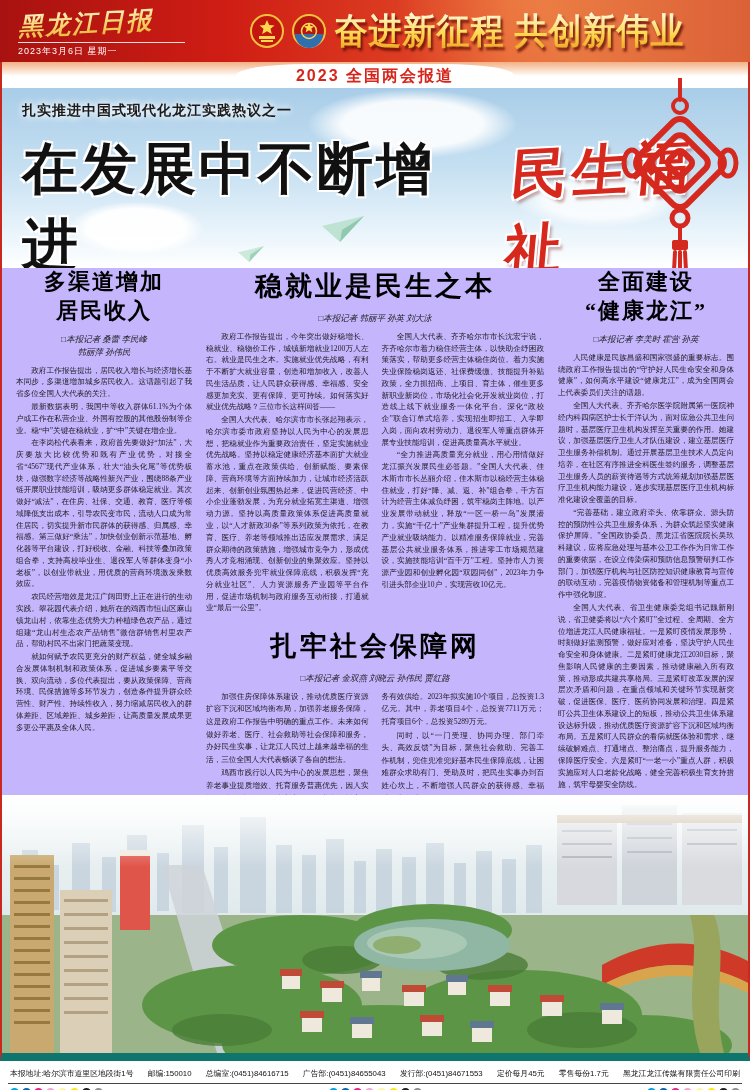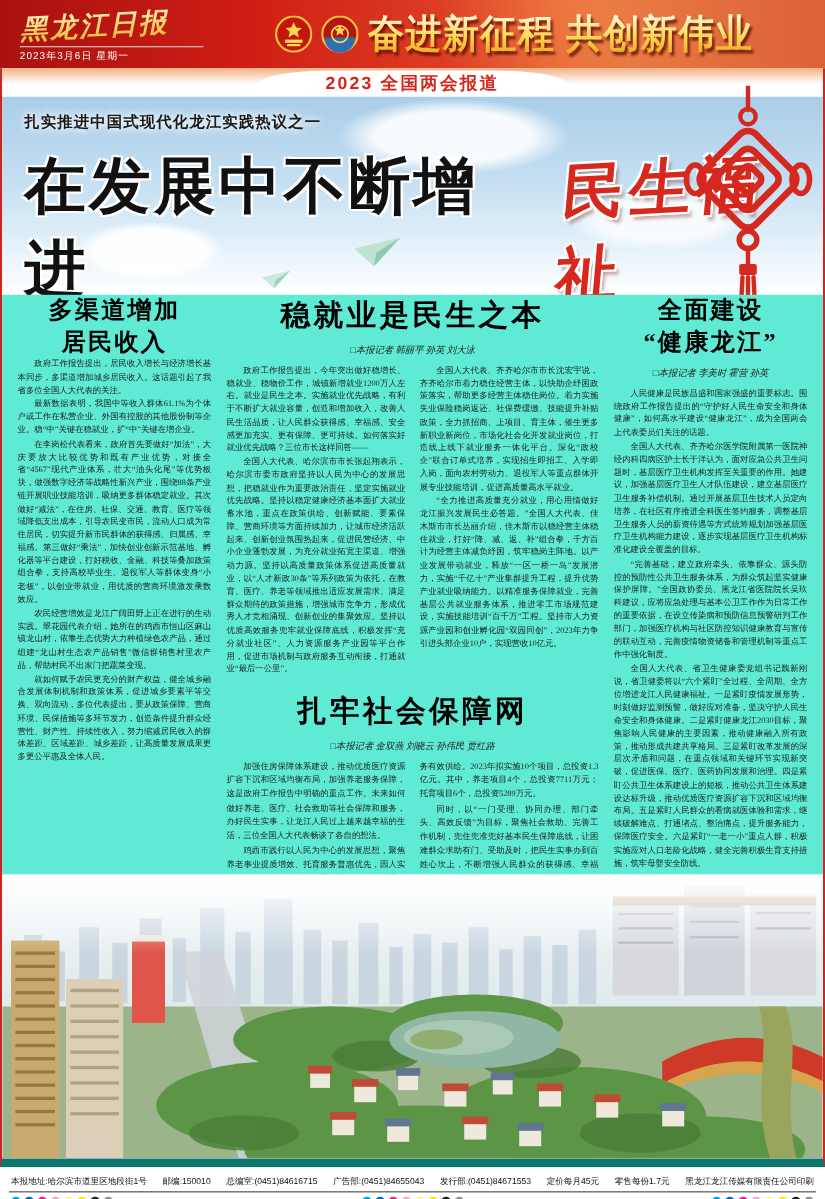--- a/index.html
+++ b/index.html
@@ -44,21 +44,21 @@
   .headline-row{display:flex;align-items:center;padding-left:20px;margin-top:12px;}
   .headline-black{font-family:"Liberation Sans","DejaVu Sans",sans-serif;font-weight:900;font-size:56px;letter-spacing:3px;
     color:#111;text-shadow:2px 2px 0 #fff,-2px -2px 0 #fff,2px -2px 0 #fff,-2px 2px 0 #fff;}
   .headline-red{margin-left:18px;font-size:56px;font-weight:900;color:#d6281c;letter-spacing:4px;
     transform:skewX(-8deg) rotate(-3deg);
     text-shadow:2px 2px 0 #fff,-2px -2px 0 #fff,2px -2px 0 #fff,-2px 2px 0 #fff,4px 5px 3px rgba(120,20,10,.35);}
   .knot{position:absolute;right:8px;top:-10px;}
   .plane{position:absolute;}
 
   
-  .articles{position:relative;height:527px;overflow:hidden;background:#5eead4;
+  .articles{position:relative;height:527px;overflow:hidden;background:#c4b5fd;
     display:grid;grid-template-columns:176px 1fr 176px;gap:14px;padding:0 14px;box-sizing:border-box;}
   h2.art-title{margin:0;text-align:center;font-weight:bold;color:#000;}
   .side-title{font-size:22px;letter-spacing:2px;line-height:1.3;margin-top:22px;}
   .center-title{font-size:27px;letter-spacing:3px;margin-top:18px;}
   .byline{text-align:center;font-size:8.5px;font-style:italic;color:#222;margin:8px 0 6px;line-height:1.5;}
   .body{font-size:7.6px;line-height:1.55;text-align:justify;color:#1c1c1c;}
   .body p{margin:0 0 1px;text-indent:2em;}
   .two-col{column-count:2;column-gap:13px;}
   .center-col{display:flex;flex-direction:column;}
   .center-sec2{margin-top:14px;}
@@ -148,20 +148,24 @@
       </svg>
     </section>
 
     <section class="articles">
 
       <article>
         <h2 class="art-title side-title">
           <span>多渠道增加</span><br>
           <span>居民收入</span>
         </h2>
+        <div class="byline">
+          <span>□本报记者 桑蕾 李民峰</span><br>
+          <span>韩丽萍 孙伟民</span>
+        </div>
         <div class="body">
           <p>政府工作报告提出，居民收入增长与经济增长基本同步，多渠道增加城乡居民收入。这话题引起了我省多位全国人大代表的关注。</p>
           <p>最新数据表明，我国中等收入群体61.1%为个体户或工作在私营企业、外国有控股的其他股份制等企业。稳“中”关键在稳就业，扩“中”关键在增企业。</p>
           <p>在李岗松代表看来，政府首先要做好“加法”，大庆要放大比较优势和既有产业优势，对接全省“4567”现代产业体系，壮大“油头化尾”等优势板块，做强数字经济等战略性新兴产业，围绕88条产业链开展职业技能培训，吸纳更多群体稳定就业。其次做好“减法”，在住房、社保、交通、教育、医疗等领域降低支出成本，引导农民变市民，流动人口成为常住居民，切实提升新市民群体的获得感、归属感、幸福感。第三做好“乘法”，加快创业创新示范基地、孵化器等平台建设，打好税收、金融、科技等叠加政策组合拳，支持高校毕业生、退役军人等群体变身“小老板”，以创业带就业，用优质的营商环境激发乘数效应。</p>
           <p>农民经营增效是龙江广阔田野上正在进行的生动实践。翠花园代表介绍，她所在的鸡西市恒山区麻山镇龙山村，依靠生态优势大力种植绿色农产品，通过组建“龙山村生态农产品销售”微信群销售村里农产品，帮助村民不出家门把蔬菜变现。</p>
           <p>就如何赋予农民更充分的财产权益，健全城乡融合发展体制机制和政策体系，促进城乡要素平等交换、双向流动，多位代表提出，要从政策保障、营商环境、民保措施等多环节发力，创造条件提升群众经营性、财产性、持续性收入，努力缩减居民收入的群体差距、区域差距、城乡差距，让高质量发展成果更多更公平惠及全体人民。</p>
         </div>
       </article>
 
       <div class="center-col">

